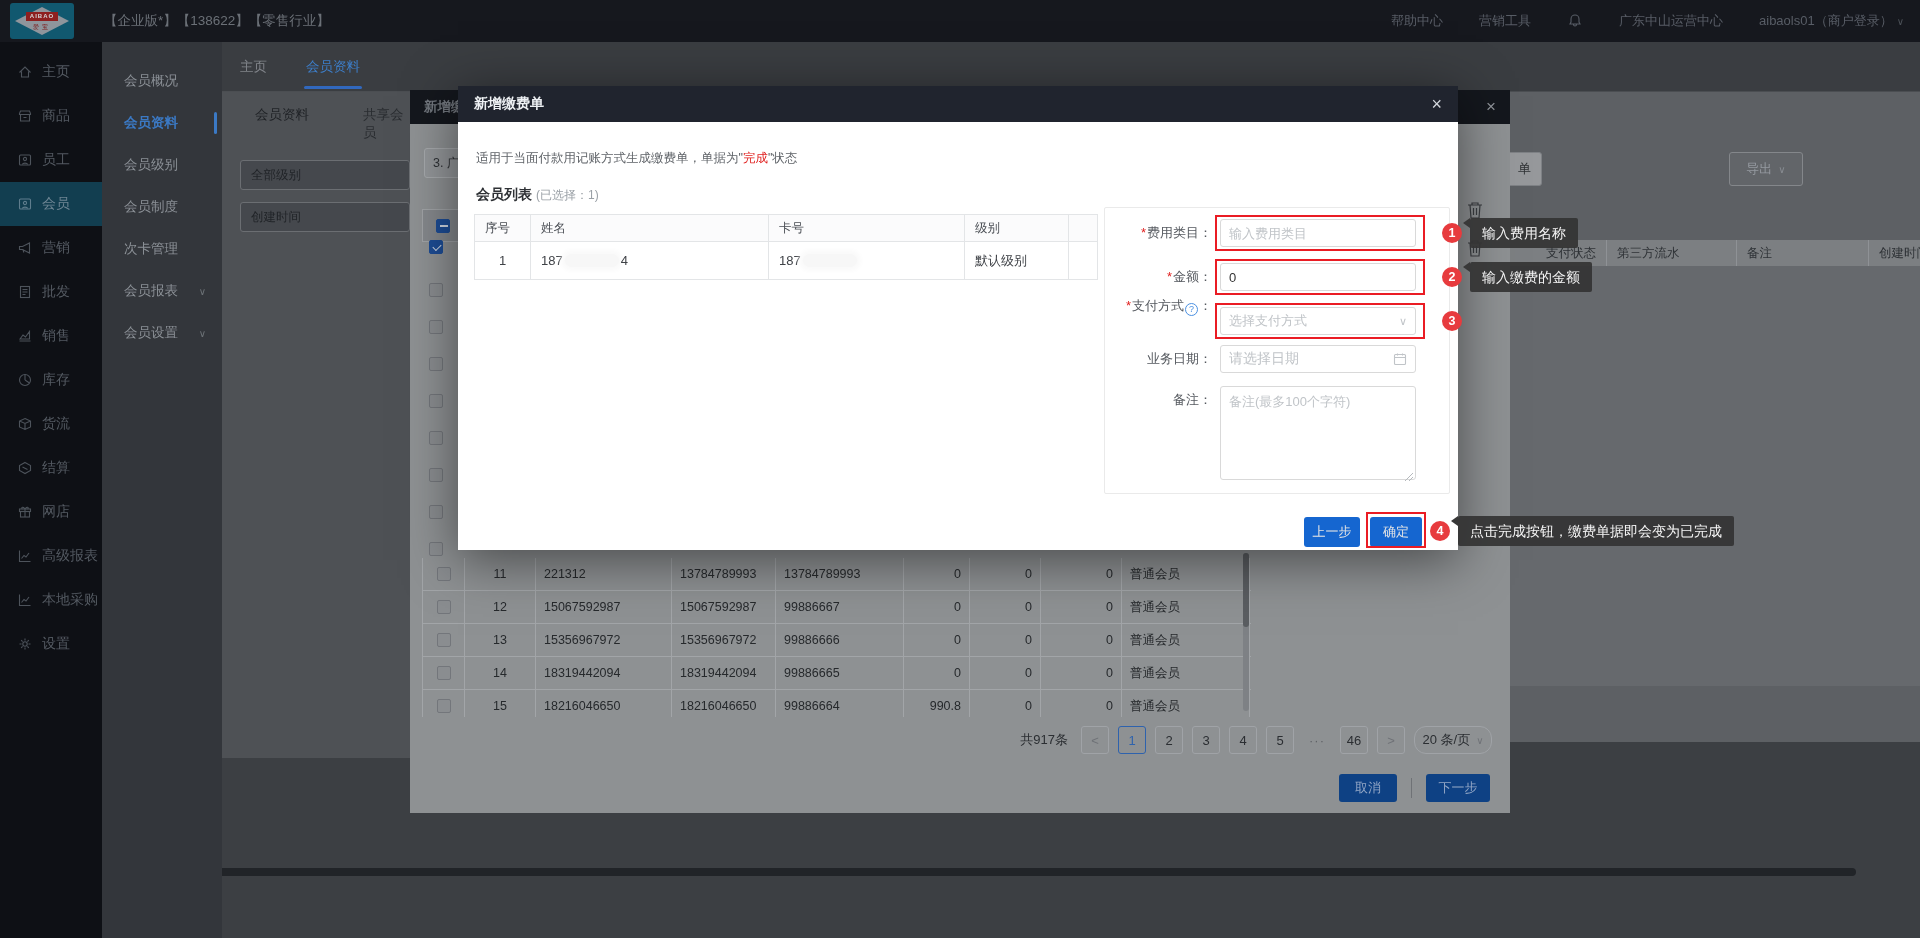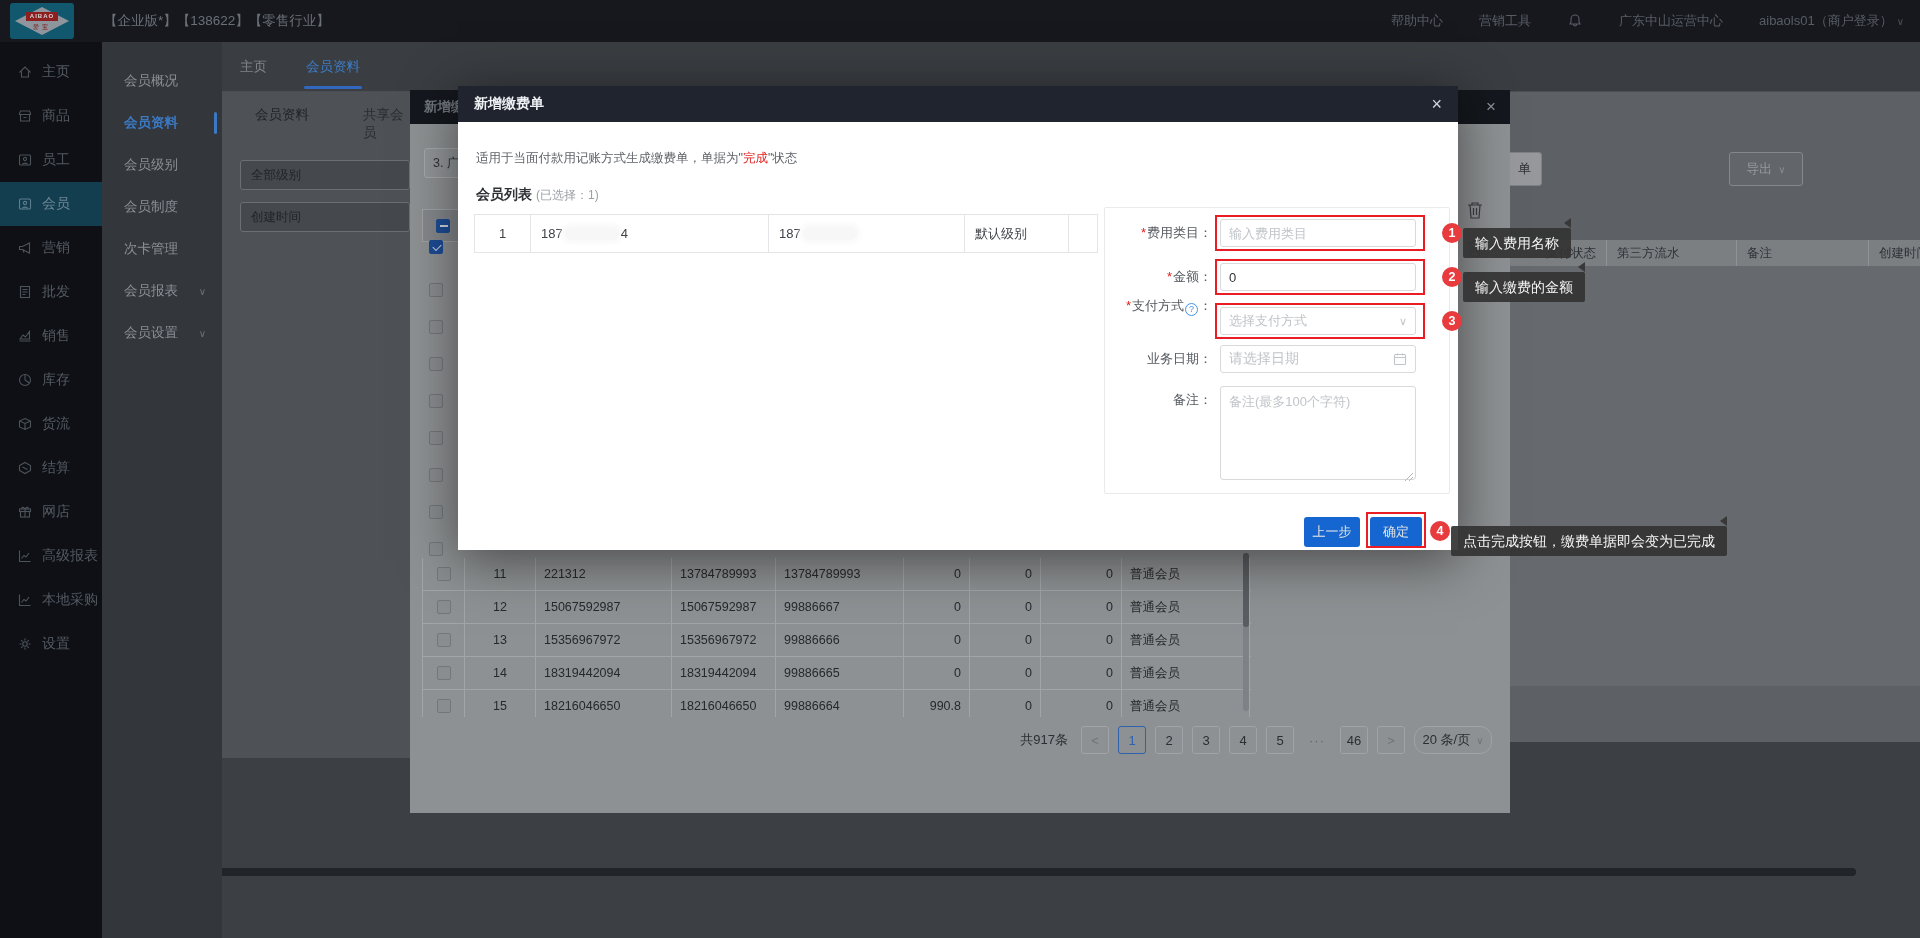--- a/index.html
+++ b/index.html
@@ -141,21 +141,21 @@
   .fcorner svg{stroke:#b5b9bd;stroke-width:1;}
   .rr{position:absolute;border:2px solid #ea1c24;pointer-events:none;z-index:25;}
   .m-btn{position:absolute;height:30px;background:#1566d0;color:#e5e5e5;font-size:13px;border-radius:3px;display:flex;align-items:center;
       justify-content:center;cursor:pointer;}
   .m-prev{left:846px;top:431px;width:56px;}
   .m-ok{left:912px;top:431px;width:52px;}
 
   
   .badge{position:absolute;width:20px;height:20px;border-radius:50%;background:#e73b3e;color:#fff;font-size:12.5px;font-weight:bold;
       display:flex;align-items:center;justify-content:center;z-index:40;}
-  .tipwrap{position:absolute;display:flex;align-items:flex-end;z-index:40;flex-direction:column;}
+  .tipwrap{position:absolute;display:flex;align-items:flex-start;z-index:40;}
   .tarrow{width:0;height:0;border-top:5px solid transparent;border-bottom:5px solid transparent;border-right:7px solid #383838;}
   .tip{height:30px;line-height:30px;background:rgba(52,52,52,.93);color:#f5f5f5;font-size:14px;padding:0 12px;border-radius:2px;white-space:nowrap;}
 </style>
 </head>
 <body>
 
 <div id="app">
 
   <div class="topbar">
     <div class="logo">
@@ -443,35 +443,47 @@
           <span class="pbox dots">···</span>
           <span class="pbox">46</span>
           <span class="pbox nav">&gt;</span>
         </span>
       <span class="psize">
         <span>20 条/页</span>
           <span class="chev">∨</span>
       </span>
     </div>
 
+    <div class="wz-foot">
+      <span class="wz-btn cancel">取消</span>
+      <span class="wz-div"></span>
+      <span class="wz-btn next">下一步</span>
+    </div>
   </div>
 
   <div class="modal">
     <div class="m-head">
       <span class="m-title">新增缴费单</span>
       <span class="m-close">×</span>
     </div>
     <div class="m-desc">
       <span>适用于当面付款用记账方式生成缴费单，单据为"</span><span class="red">完成</span><span>"状态</span>
     </div>
     <div class="m-listtitle">
       <span>会员列表</span><span class="m-note">(已选择：1)</span>
     </div>
 
     <div class="m-table">
+      <div class="mth">
+        <div class="mc c0">序号</div>
+        <div class="mc c1">姓名</div>
+        <div class="mc c2">卡号</div>
+        <div class="mc c3">级别</div>
+        <div class="mc c4"></div>
+      </div>
       <div class="mtr">
         <div class="mc c0">1</div>
         <div class="mc c1">
             <span>187</span>
             <span class="blur"></span>
             <span>4</span>
           </div>
         <div class="mc c2">
             <span>187</span>
             <span class="blur"></span>

